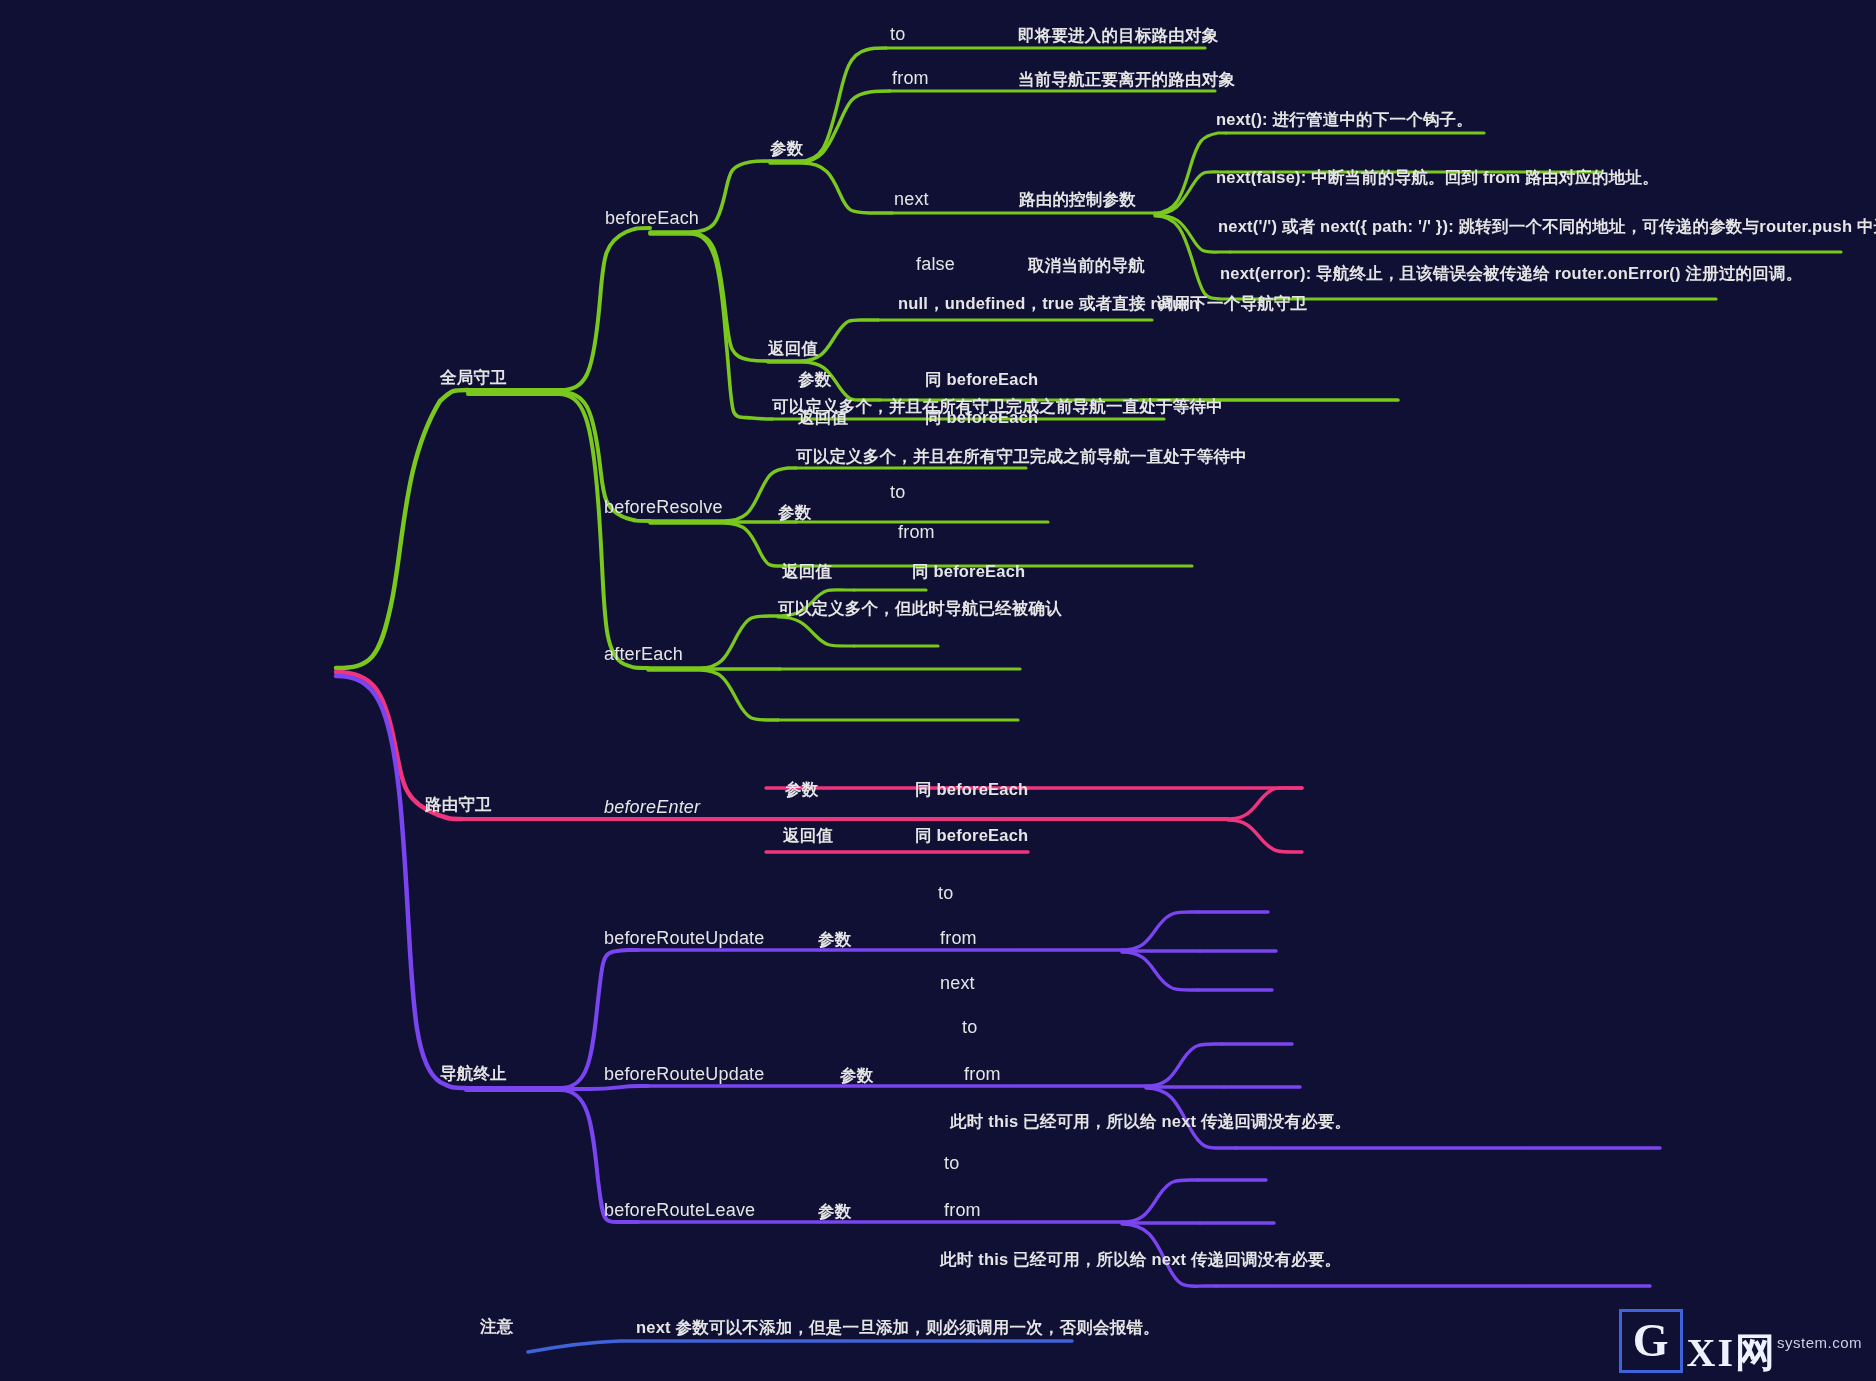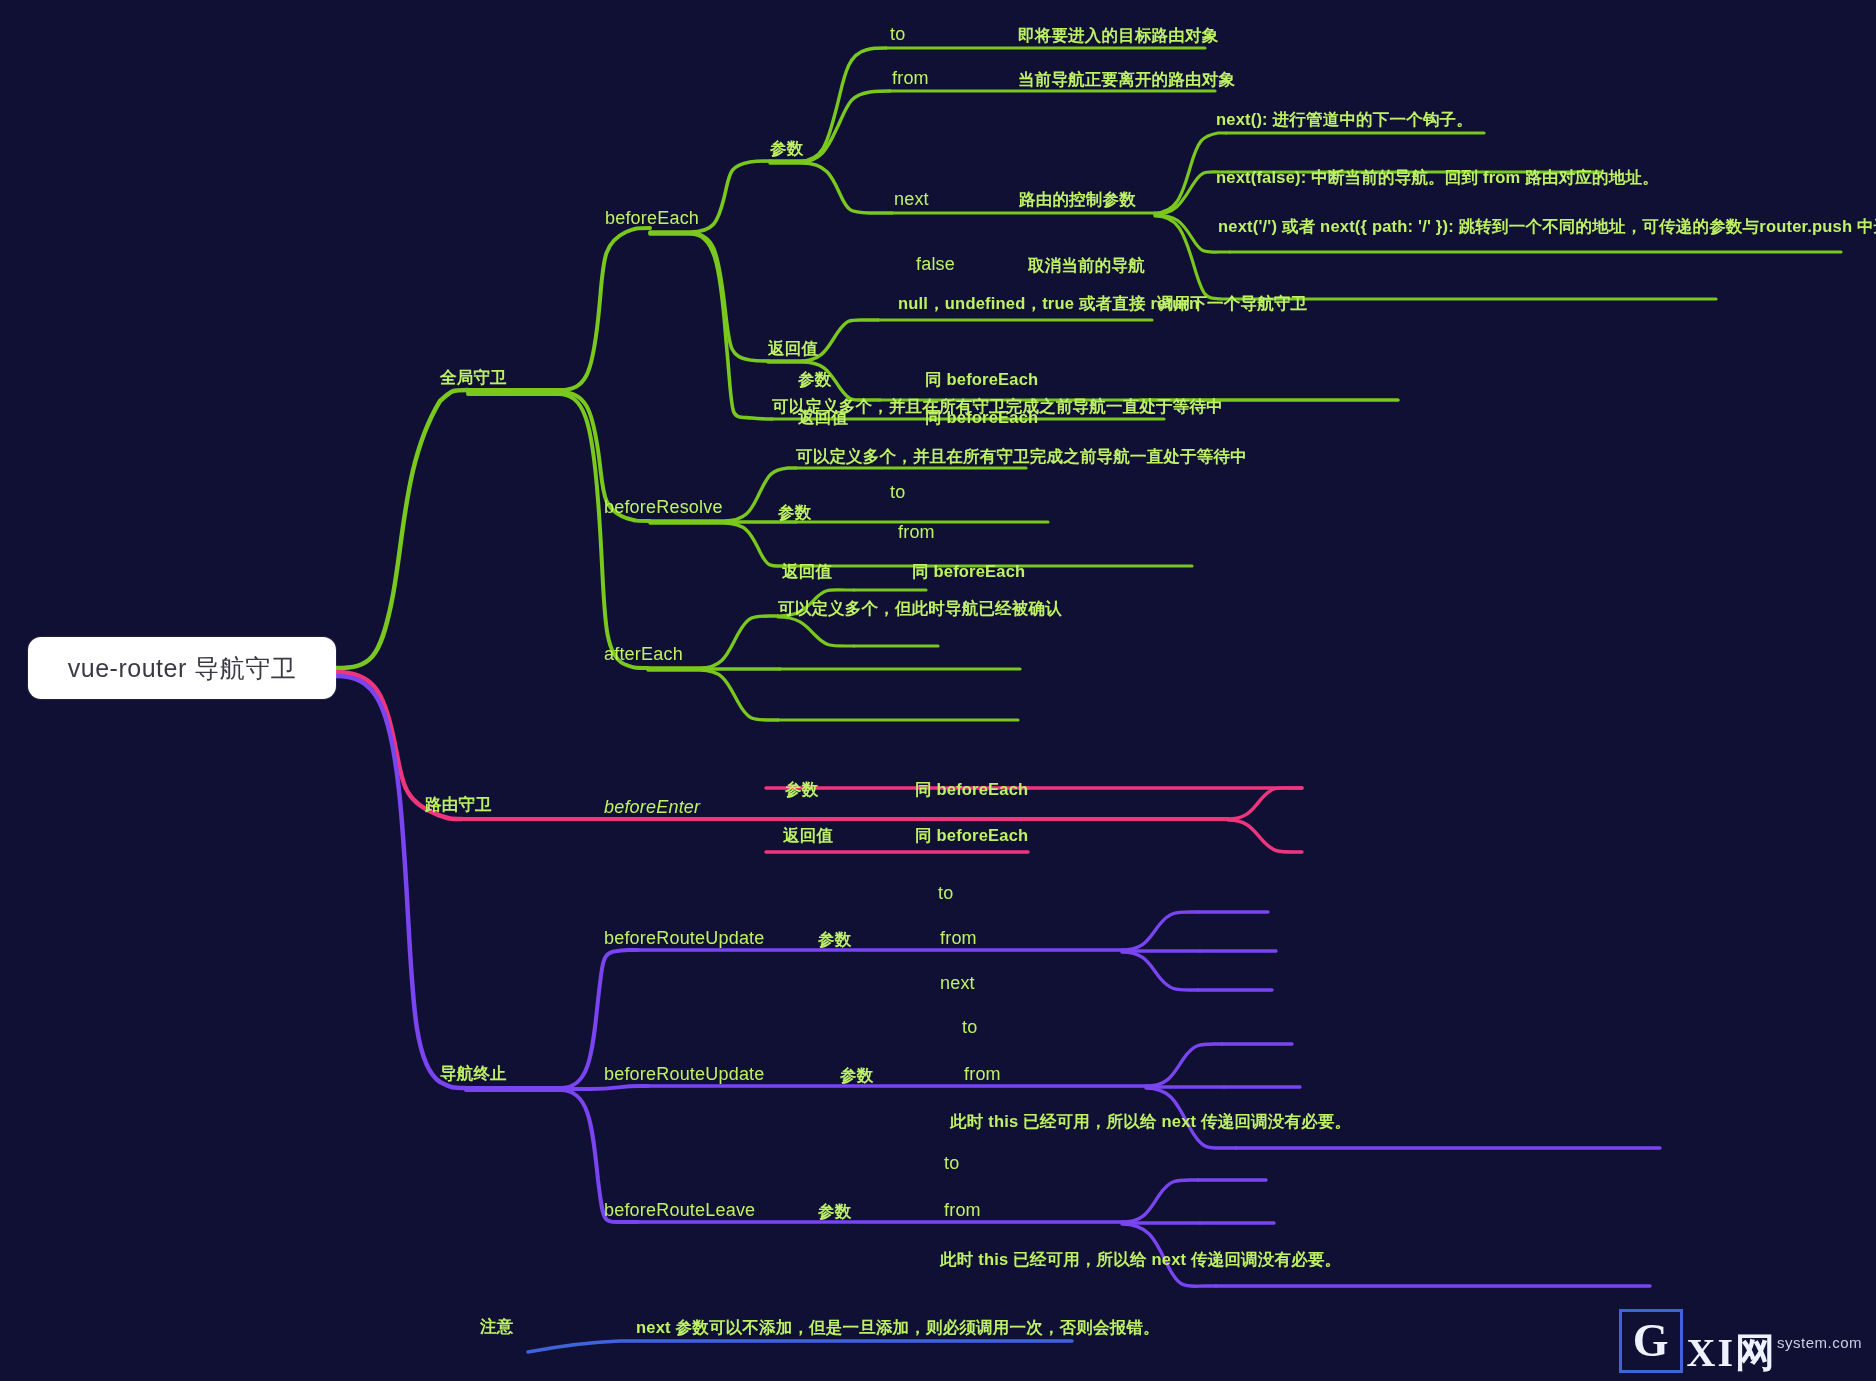--- a/index.html
+++ b/index.html
@@ -4,21 +4,21 @@
 <style>
   html,body{margin:0;padding:0;background:#0f1033;}
   body{
     width:1876px;height:1381px;overflow:hidden;position:relative;
     font-family:"Liberation Sans","DejaVu Sans",sans-serif;
     background:#0f1033;
   }
   #stage{position:absolute;inset:0;width:1876px;height:1381px;}
   svg#links{position:absolute;left:0;top:0;width:1876px;height:1381px;pointer-events:none;}
   .node{
-    position:absolute;color:#bef264;white-space:nowrap;
+    position:absolute;color:#e5e5e5;white-space:nowrap;
     font-size:17px;line-height:1.15;letter-spacing:.2px;
     transform:translateY(-100%);
   }
   .node.cjk{font-size:16.5px;font-weight:600;}
   .node.lat{font-size:18px;font-weight:400;}
   .root{
     position:absolute;background:#ffffff;color:#3a3a46;
     border-radius:13px;
     font-size:25px;font-weight:400;letter-spacing:.5px;
     display:flex;align-items:center;justify-content:center;
@@ -143,23 +143,20 @@
       <path d="M1122,1224 C1150,1224 1156,1242 1168,1266 C1180,1290 1186,1286 1206,1286 L1216,1286" stroke="#7a45f0" stroke-width="3.4"></path>
       <path d="M1198,1180 L1266,1180" stroke="#7a45f0" stroke-width="3.4"></path>
       <path d="M1200,1223 L1274,1223" stroke="#7a45f0" stroke-width="3.4"></path>
       <path d="M1216,1286 L1650,1286" stroke="#7a45f0" stroke-width="3.4"></path>
 
       <path d="M528,1352 C560,1346 590,1342 620,1341 L1072,1341" stroke="#3f63d8" stroke-width="3.6"></path>
 
     </g>
   </svg>
 
-  <div class="root" style="left:28px;top:637px;width:308px;height:62px;">
-    <span>vue-router 导航守卫</span>
-  </div>
 
   <div class="node cjk" style="left:440px;top:387px;text-align:right;">全局守卫</div>
 
   <div class="node cjk" style="left:425px;top:814px;">路由守卫</div>
 
   <div class="node cjk" style="left:440px;top:1083px;">导航终止</div>
 
   <div class="node cjk" style="left:480px;top:1336px;">注意</div>
 
   <div class="node lat" style="left:605px;top:229px;">beforeEach</div>
@@ -179,20 +176,21 @@
 
   <div class="node lat" style="left:892px;top:89px;">from</div>
   <div class="node cjk" style="left:1018px;top:89px;">当前导航正要离开的路由对象</div>
 
   <div class="node lat" style="left:894px;top:210px;">next</div>
   <div class="node cjk" style="left:1019px;top:209px;">路由的控制参数</div>
 
   <div class="node cjk" style="left:1216px;top:129px;">next(): 进行管道中的下一个钩子。</div>
   <div class="node cjk" style="left:1216px;top:187px;">next(false): 中断当前的导航。回到 from 路由对应的地址。</div>
   <div class="node cjk" style="left:1218px;top:236px;">next('/') 或者 next({ path: '/' }): 跳转到一个不同的地址，可传递的参数与router.push 中选项一致。</div>
+  <div class="node cjk" style="left:1220px;top:283px;">next(error): 导航终止，且该错误会被传递给 router.onError() 注册过的回调。</div>
 
   <div class="node lat" style="left:908px;top:275px;margin-left:8px;">false</div>
   <div class="node cjk" style="left:1028px;top:275px;">取消当前的导航</div>
 
   <div class="node cjk" style="left:898px;top:313px;">null，undefined，true 或者直接 return</div>
   <div class="node cjk" style="left:1157px;top:313px;">调用下一个导航守卫</div>
 
   <div class="node cjk" style="left:798px;top:389px;">参数</div>
   <div class="node cjk" style="left:925px;top:389px;">同  beforeEach</div>
 

